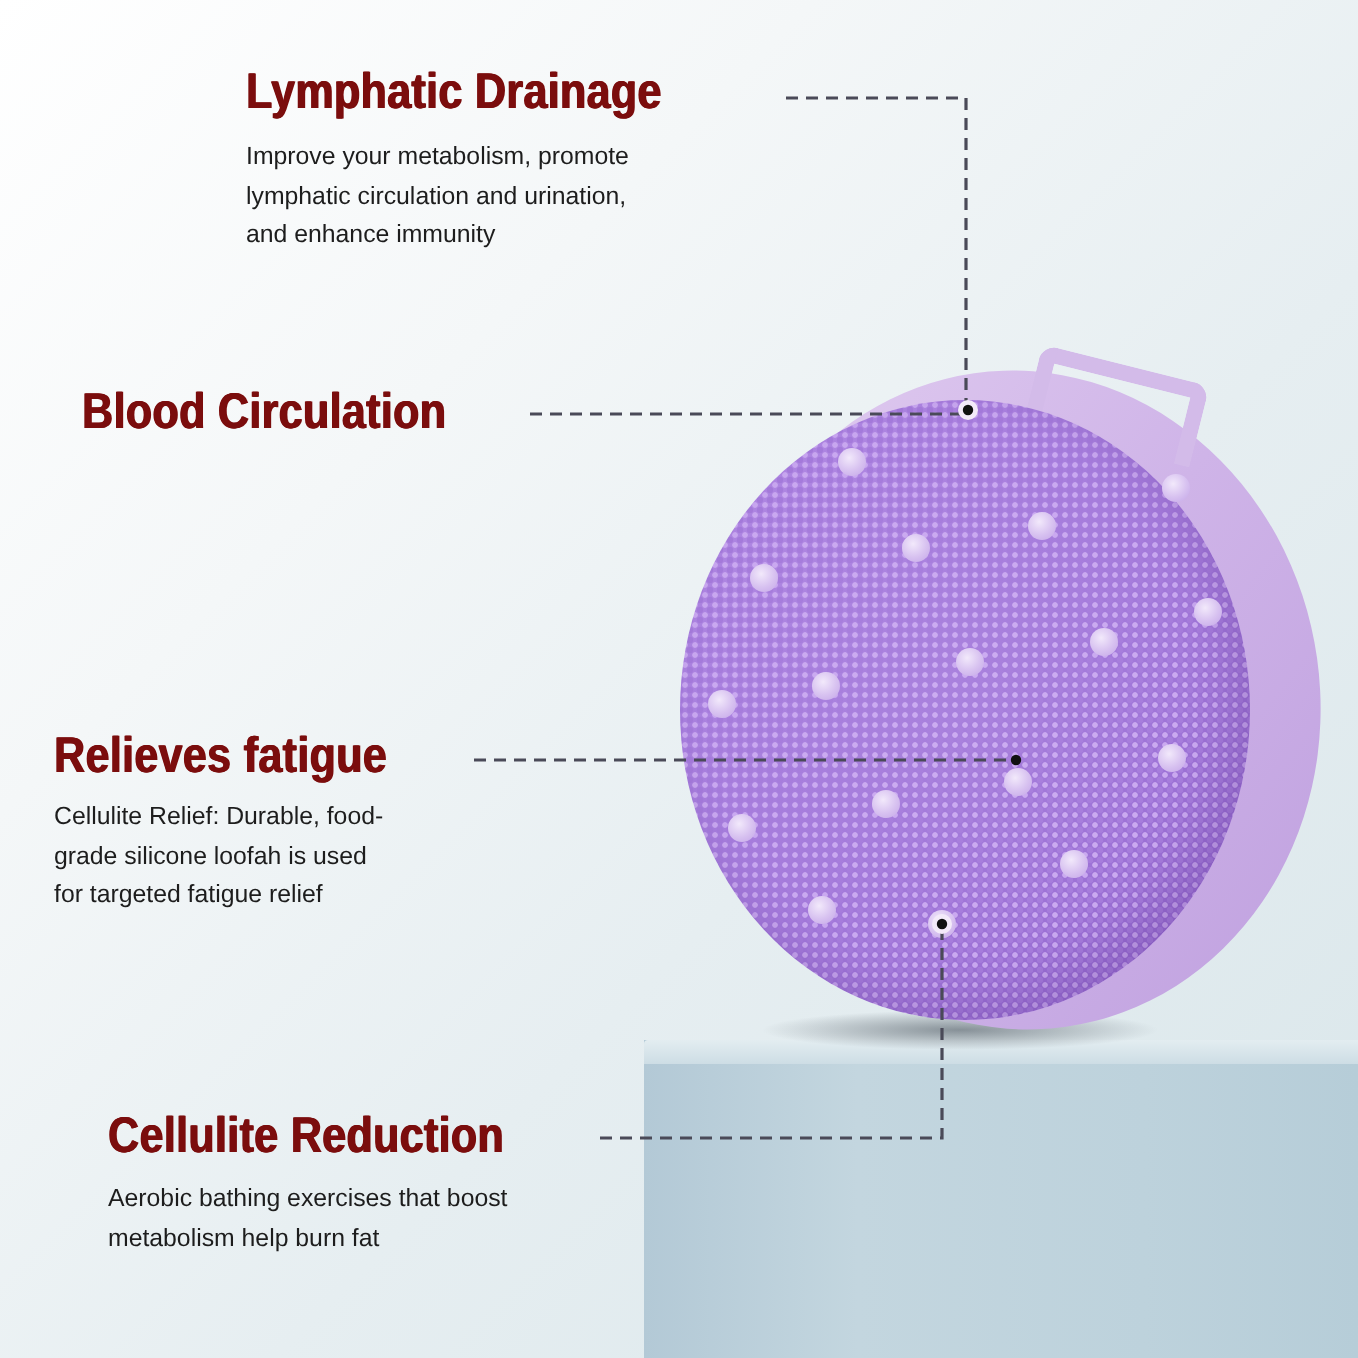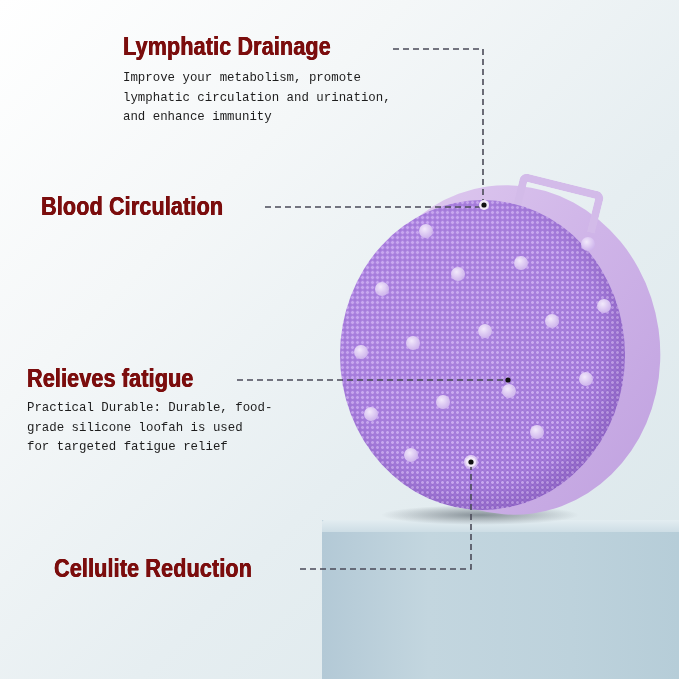--- a/index.html
+++ b/index.html
@@ -12,21 +12,21 @@
     .heading {
       position: absolute; margin: 0;
       font-family: "Liberation Sans", sans-serif;
       font-weight: 700; font-size: 25px; letter-spacing: 0.2px;
       color: #7b0d0d; transform: scaleX(0.86); transform-origin: left center;
       white-space: nowrap; line-height: 1;
       text-shadow: 0.5px 0 0 #7b0d0d, -0.3px 0 0 #7b0d0d;
     }
     .desc {
       position: absolute; margin: 0;
-      font-family: Liberation Mono, monospace;
+      font-family: Liberation Sans, sans-serif;
       font-size: 12.4px; line-height: 19.5px; color: #1d1d1d;
       white-space: pre-line;
     }
     .pedestal {
       position: absolute; left: 322px; top: 520px; width: 357px; height: 159px;
       background: linear-gradient(90deg, #b3c9d6 0%, #c3d6df 30%, #bdd2dc 70%, #b6cdd8 100%);
     }
     .pedestal-top {
       position: absolute; left: 322px; top: 520px; width: 357px; height: 12px;
       background: linear-gradient(180deg, #e3edf1 0%, #cddde5 100%);
@@ -115,19 +115,21 @@
   </svg>
 
   <h2 class="heading" style="left:123px;top:34px">Lymphatic Drainage</h2>
   <p class="desc" style="left:123px;top:69px">Improve your metabolism, promote
 lymphatic circulation and urination,
 and enhance immunity</p>
 
   <h2 class="heading" style="left:41px;top:194px">Blood Circulation</h2>
 
   <h2 class="heading" style="left:27px;top:366px">Relieves fatigue</h2>
-  <p class="desc" style="left:27px;top:399px">Practical Durable: Durable, food-
+  <p class="desc" style="left:27px;top:399px">Cellulite Relief: Durable, food-
 grade silicone loofah is used
 for targeted fatigue relief</p>
 
   <h2 class="heading" style="left:54px;top:556px">Cellulite Reduction</h2>
+  <p class="desc" style="left:54px;top:590px">Aerobic bathing exercises that boost
+metabolism help burn fat</p>
 
 </div>
 
 </body></html>

